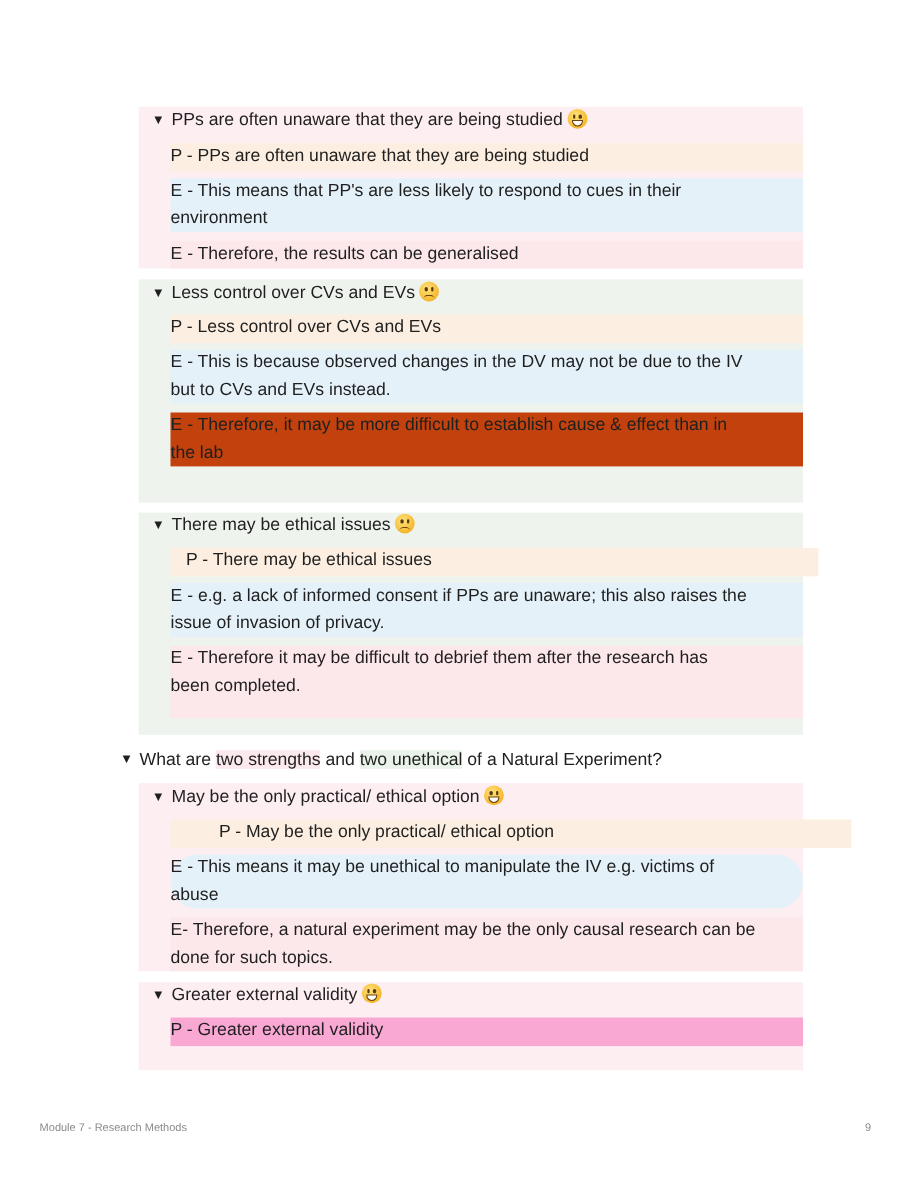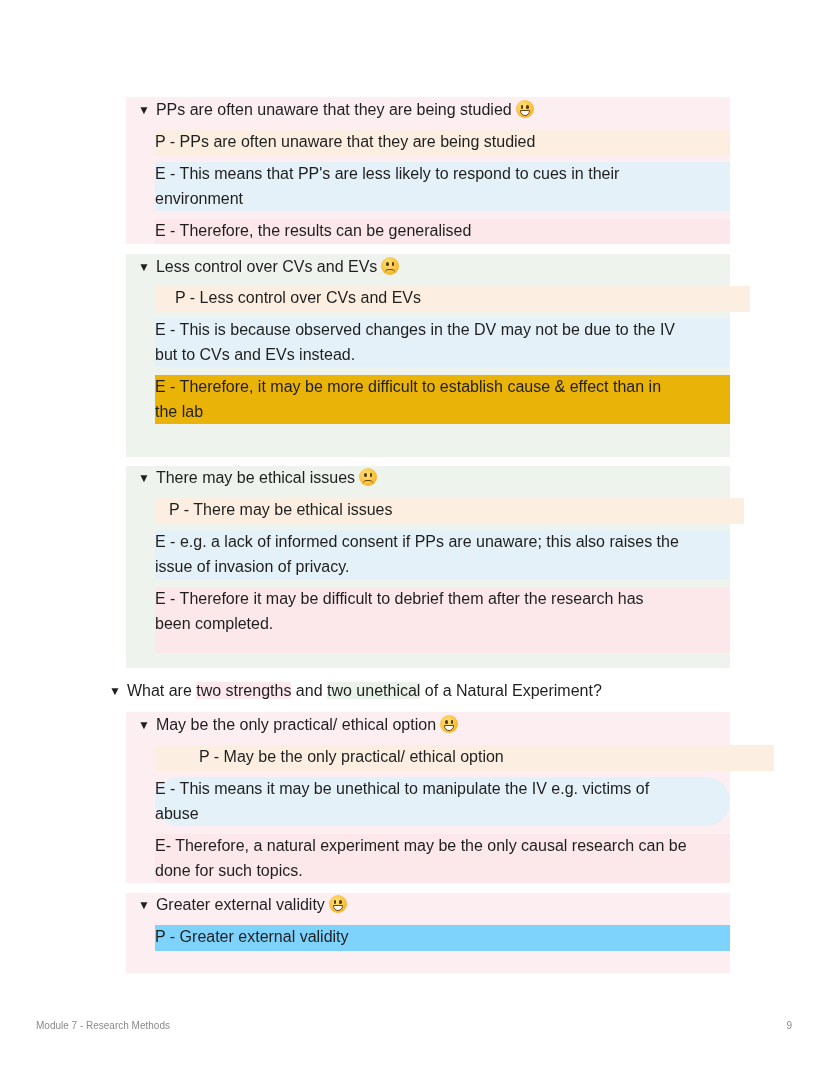--- a/index.html
+++ b/index.html
@@ -32,28 +32,28 @@
     </div>
   <div class="row" style="top:130px;height:26px;background:#fcefe1;">
       <span>P - PPs are often unaware that they are being studied</span>
     </div>
   <div class="row" style="top:219px;height:25px;background:#fce7ea;">
       <span>E - Therefore, the results can be generalised</span>
     </div>
 
   <div class="block" style="top:254px;height:203px;background:#eef3ee;"></div>
   <div class="line" style="left:138px;top:255px;"><span class="tri">▼</span><span>Less control over CVs and EVs</span><span class="emoji sad"><i class="m"></i></span></div>
-  <div class="row" style="top:286px;height:26px;background:#fcefe1;padding-left:20px;">
+  <div class="row" style="top:286px;height:26px;background:#fcefe1;">
       <span>P - Less control over CVs and EVs</span>
     </div>
   <div class="row" style="top:318px;height:49px;background:#e4f1f8;">
       <span>E - This is because observed changes in the DV may not be due to the IV</span>
       <span>but to CVs and EVs instead.</span>
     </div>
-  <div class="row" style="top:375px;height:49px;background:#eab308;">
+  <div class="row" style="top:375px;height:49px;background:#c2410c;">
       <span>E - Therefore, it may be more difficult to establish cause &amp; effect than in</span>
       <span>the lab</span>
     </div>
 
   <div class="block" style="top:466px;height:202px;background:#eef3ee;"></div>
   <div class="line" style="left:138px;top:466px;"><span class="tri">▼</span><span>There may be ethical issues</span><span class="emoji sad"><i class="m"></i></span></div>
   <div class="row" style="top:498px;height:26px;background:#fcefe1;padding-left:14px;">
       <span>P - There may be ethical issues</span>
     </div>
   <div class="row" style="top:530px;height:49px;background:#e4f1f8;">
@@ -76,19 +76,19 @@
       <span>E - This means it may be unethical to manipulate the IV e.g. victims of</span>
       <span>abuse</span>
     </div>
   <div class="row" style="top:834px;height:49px;background:#fce7ea;">
       <span>E- Therefore, a natural experiment may be the only causal research can be</span>
       <span>done for such topics.</span>
     </div>
 
   <div class="block" style="top:893px;height:80px;background:#fdeef2;"></div>
   <div class="line" style="left:138px;top:893px;"><span class="tri">▼</span><span>Greater external validity</span><span class="emoji"><i class="m"></i></span></div>
-  <div class="row" style="top:925px;height:26px;background:#7dd3fc;">
+  <div class="row" style="top:925px;height:26px;background:#f9a8d4;">
       <span>P - Greater external validity</span>
     </div>
 
   <div class="footer" style="left:36px;">Module 7 - Research Methods</div>
   <div class="footer" style="right:36px;">9</div>
 </div>
 
 </body></html>

